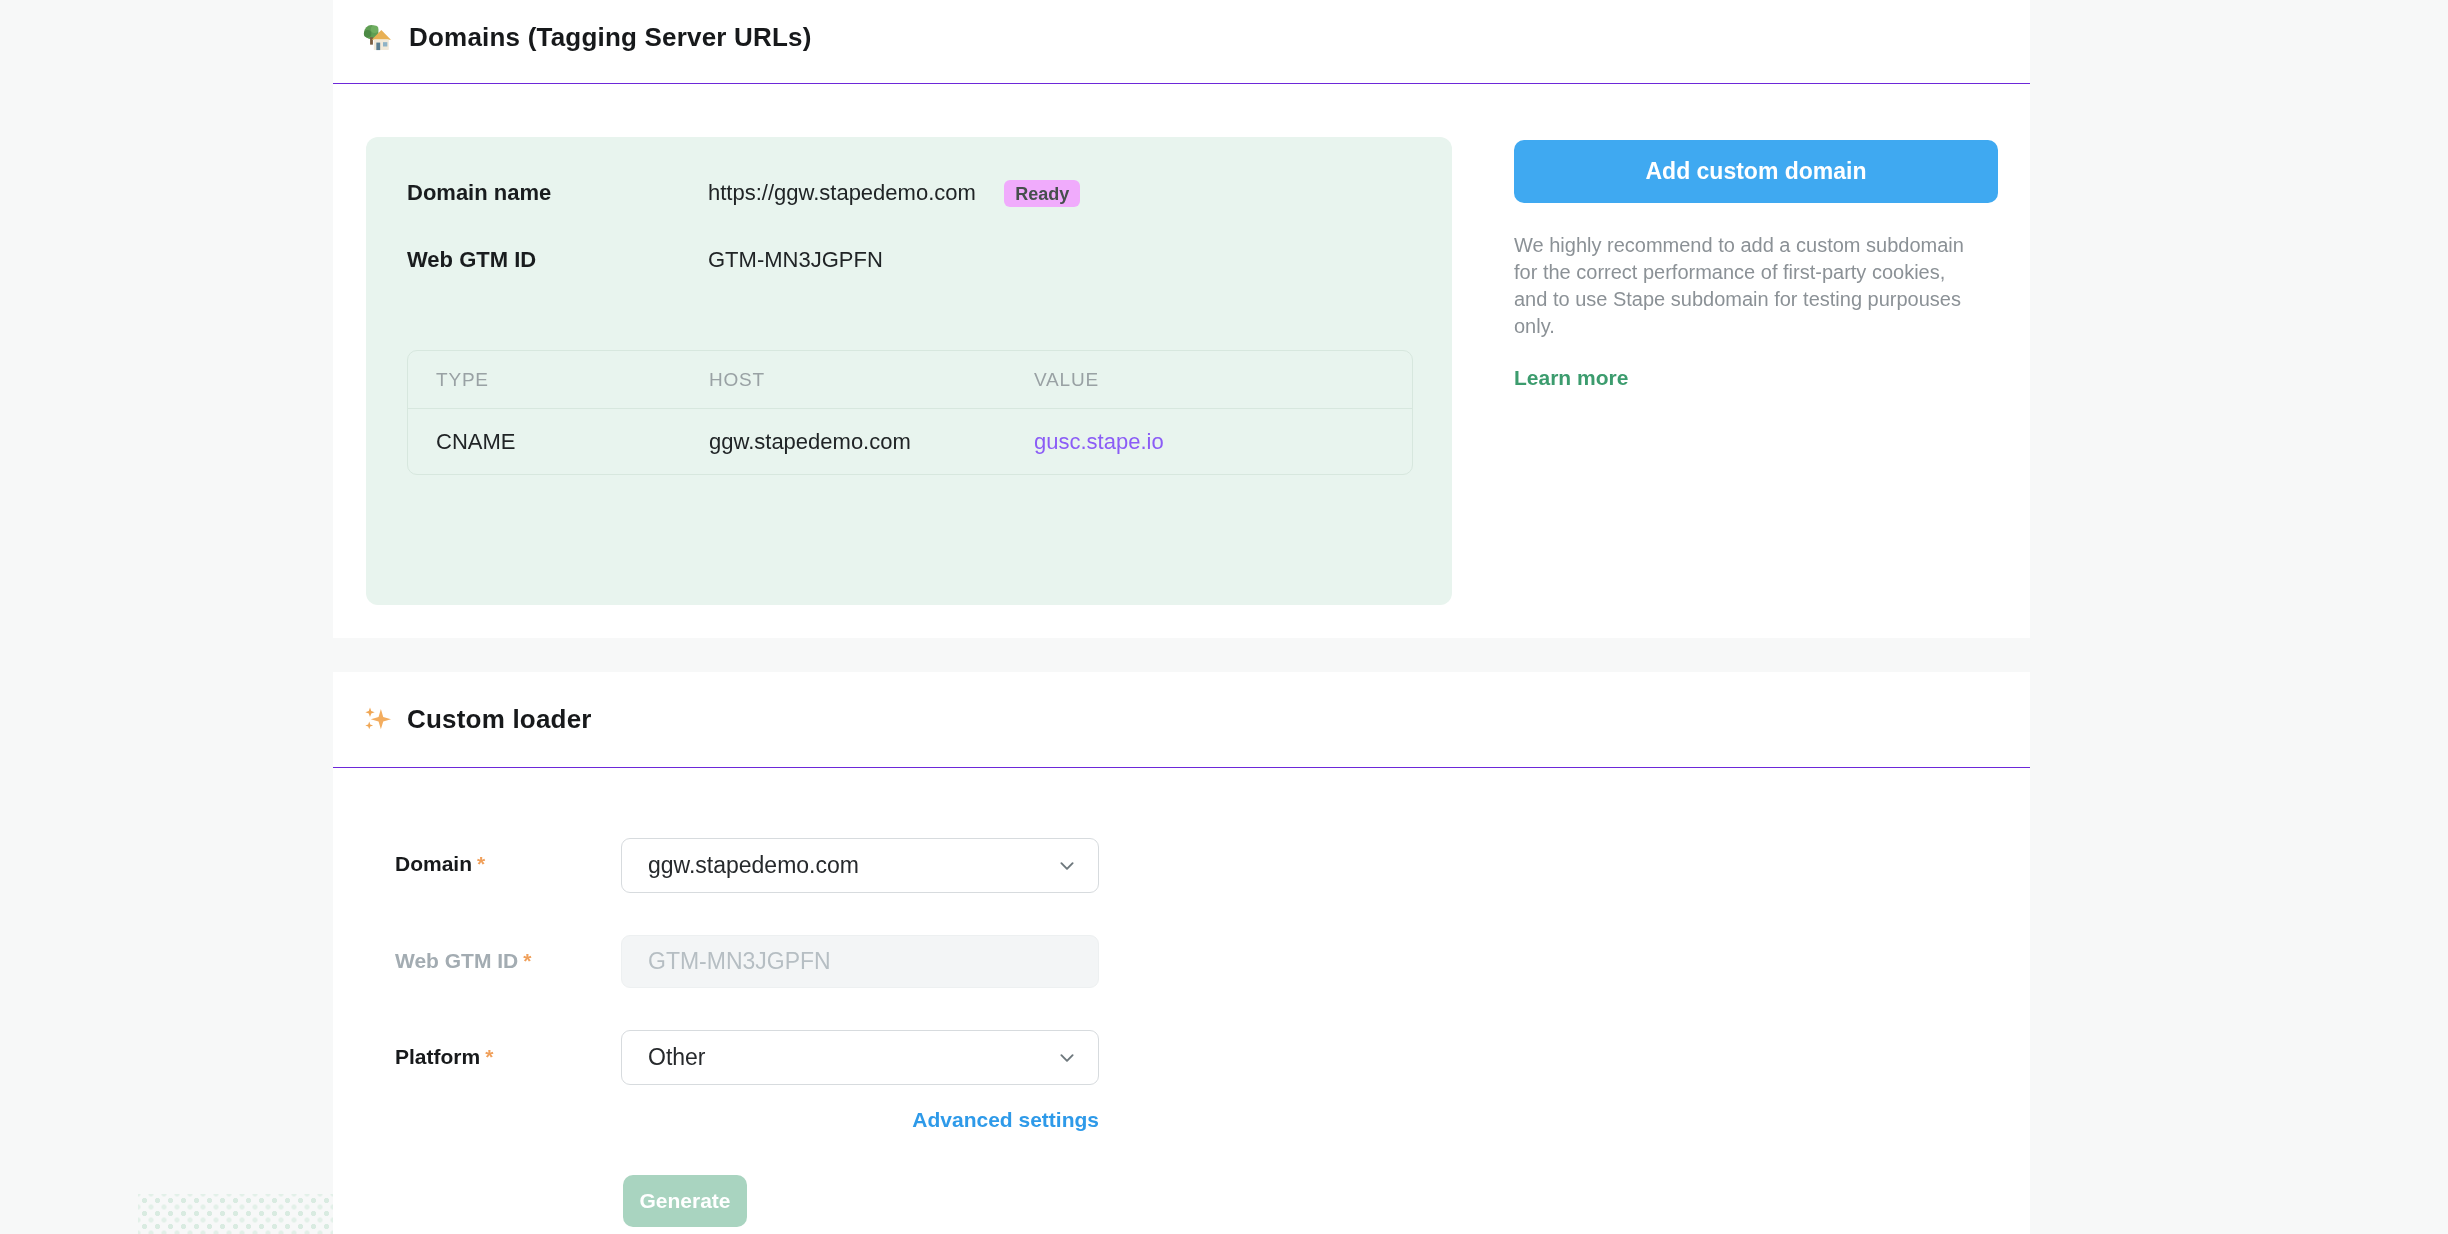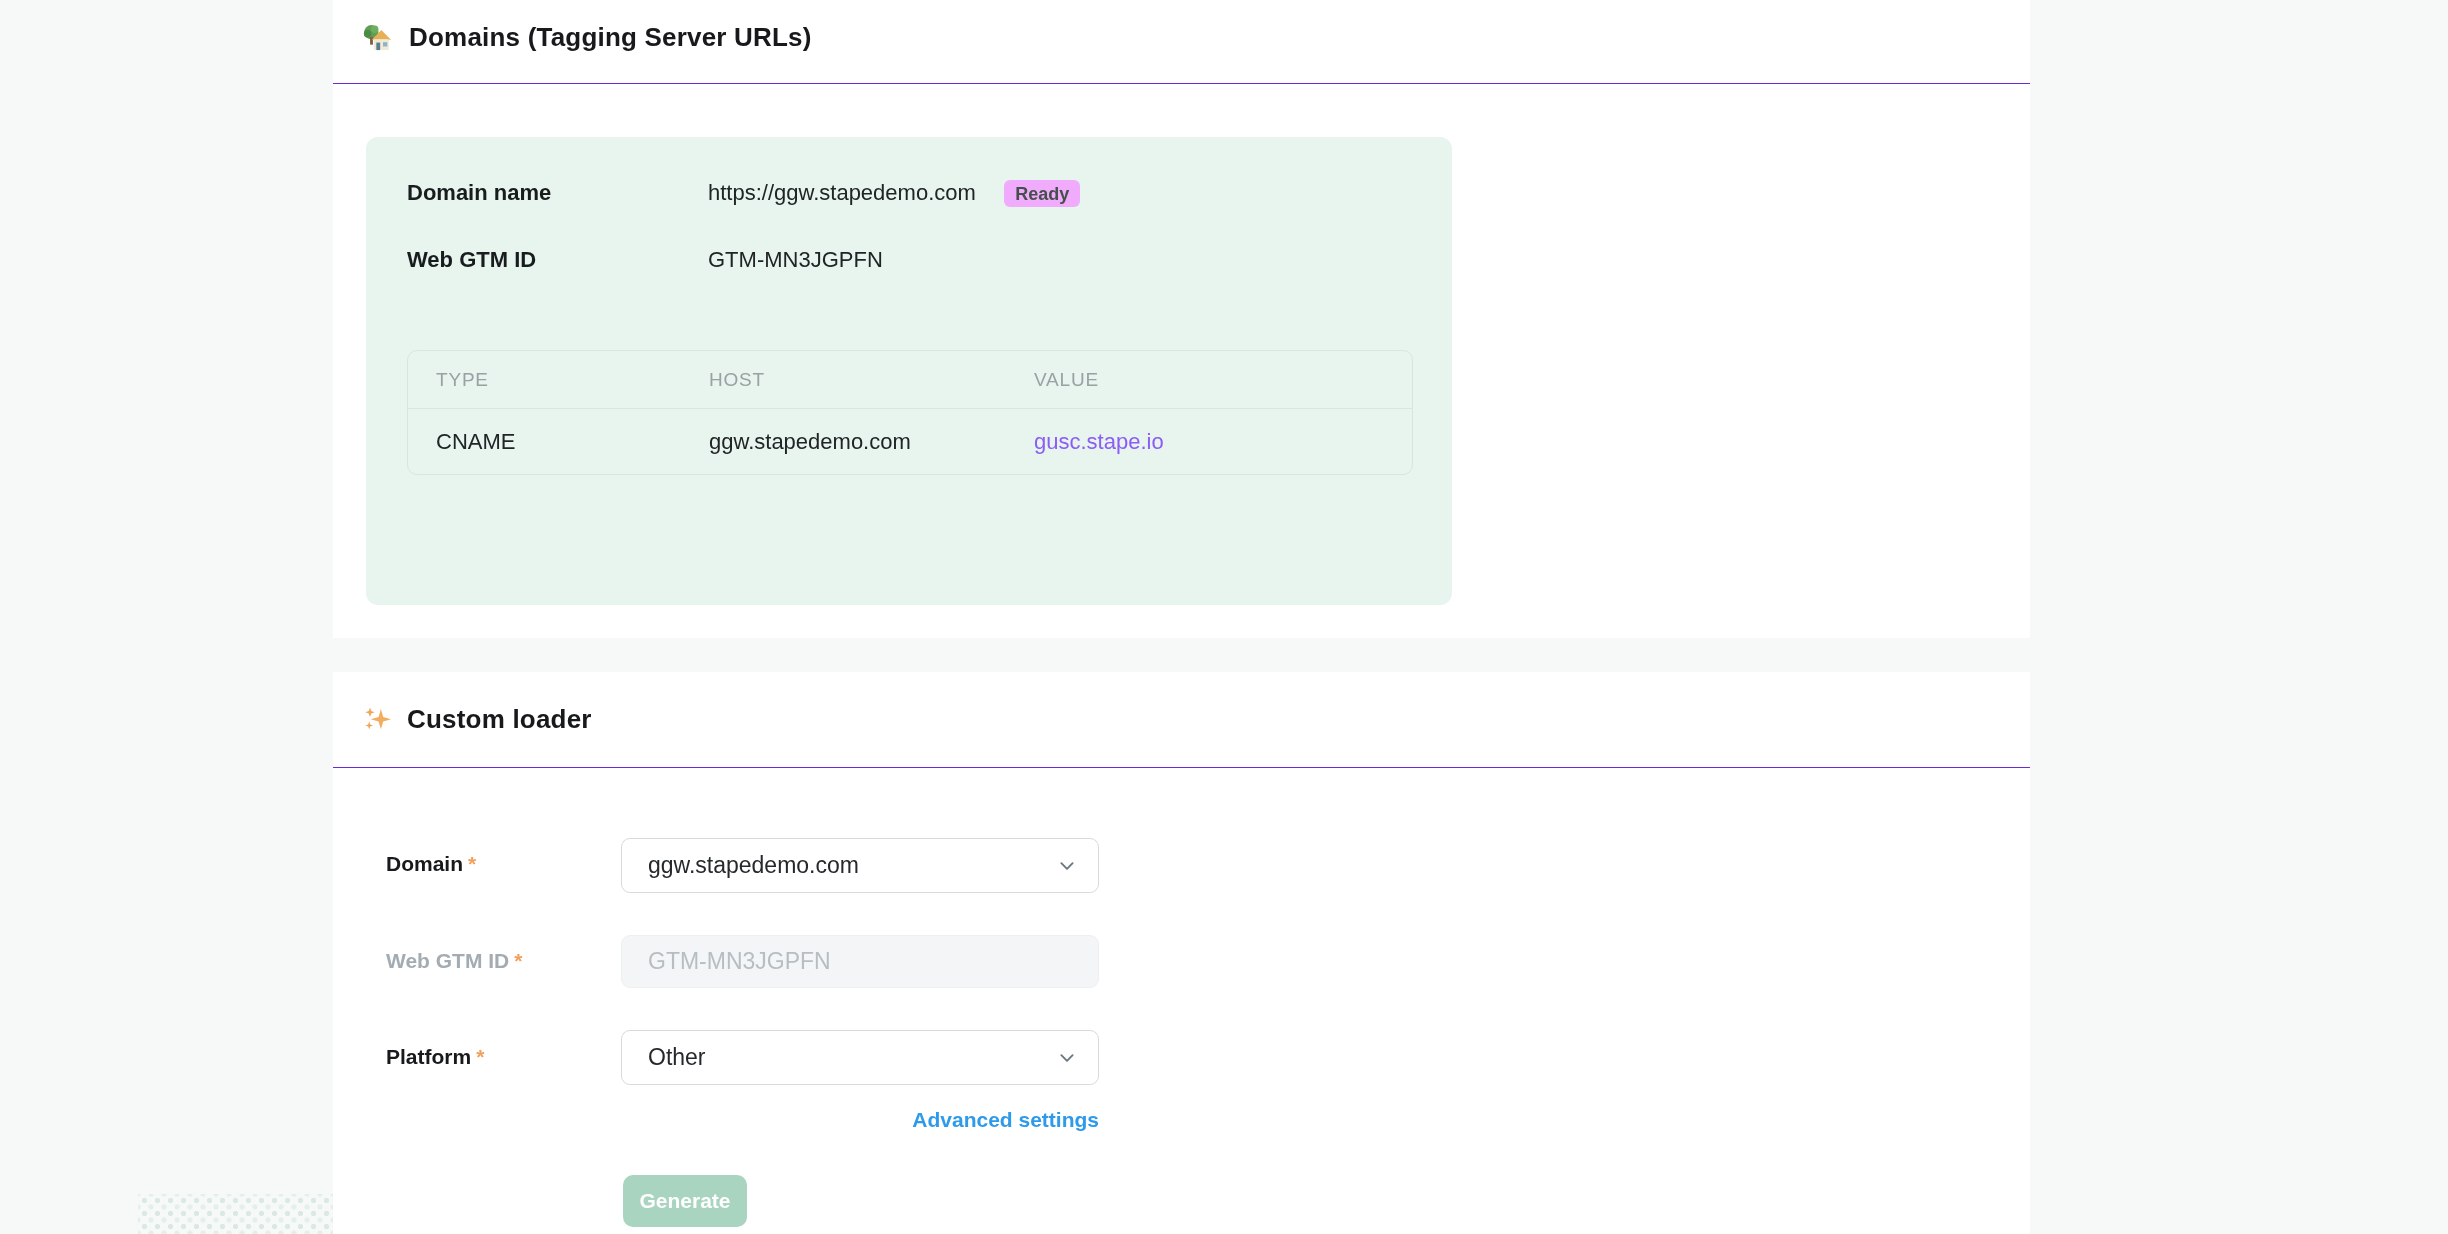--- a/index.html
+++ b/index.html
@@ -47,21 +47,21 @@
   
   .aside { position:absolute; left:1181px; top:140px; width:484px; }
   .btn-primary { display:block; width:484px; height:63px; background:#3fa9f1; border:none;
     border-radius:10px; color:#ffffff; font-family:"Liberation Sans", sans-serif;
     font-size:23px; font-weight:bold; cursor:pointer; }
   .aside-desc { margin-top:29px; width:470px; font-size:20px; line-height:27px; color:#8b9196; }
   .learn-more { display:inline-block; margin-top:26px; font-size:21px; font-weight:bold;
     color:#3c9c6e; text-decoration:none; cursor:pointer; }
 
   
-  .form-label { position:absolute; left:53px; font-size:21px; font-weight:bold; color:#17191b; white-space:nowrap; }
+  .form-label { position:absolute; left:62px; font-size:21px; font-weight:bold; color:#17191b; white-space:nowrap; }
   .lbl-domain   { top:180px; }
   .lbl-gtm      { top:277px; color:#a3acb2; }
   .lbl-platform { top:373px; }
   .req { color:#f0a05b; margin-left:5px; font-weight:bold; }
 
   .select-box { position:absolute; left:288px; width:478px; height:55px; background:#ffffff;
     border:1px solid #d7dbde; border-radius:9px; display:flex; align-items:center;
     padding:0 54px 0 26px; font-size:23px; color:#26292c; cursor:pointer; }
   .sel-domain   { top:166px; }
   .sel-platform { top:358px; }
@@ -124,20 +124,25 @@
           <div class="cell-3">VALUE</div>
         </div>
         <div class="dns-row">
           <div class="cell-1">CNAME</div>
           <div class="cell-2"><span class="host-bold">ggw</span><span>.stapedemo.com</span></div>
           <div class="cell-3"><a class="dns-link">gusc.stape.io</a></div>
         </div>
       </div>
     </div>
 
+    <aside class="aside">
+      <button class="btn-primary">Add custom domain</button>
+      <p class="aside-desc">We highly recommend to add a custom subdomain for the correct performance of first-party cookies, and to use Stape subdomain for testing purpouses only.</p>
+      <a class="learn-more">Learn more</a>
+    </aside>
   </section>
 
   <section class="card card-loader">
     <header class="card-header">
       <span class="hdr-icon">
         <svg width="28" height="28" viewBox="0 0 36 36">
           <path d="M23 4 L26 14 L36 17 L26 20 L23 30 L20 20 L10 17 L20 14 Z" fill="#f3ad5f"></path>
           <path d="M9 2 L10.6 6.4 L15 8 L10.6 9.6 L9 14 L7.4 9.6 L3 8 L7.4 6.4 Z" fill="#f0a654"></path>
           <path d="M8 20 L9.3 23.7 L13 25 L9.3 26.3 L8 30 L6.7 26.3 L3 25 L6.7 23.7 Z" fill="#f0a654"></path>
         </svg>

